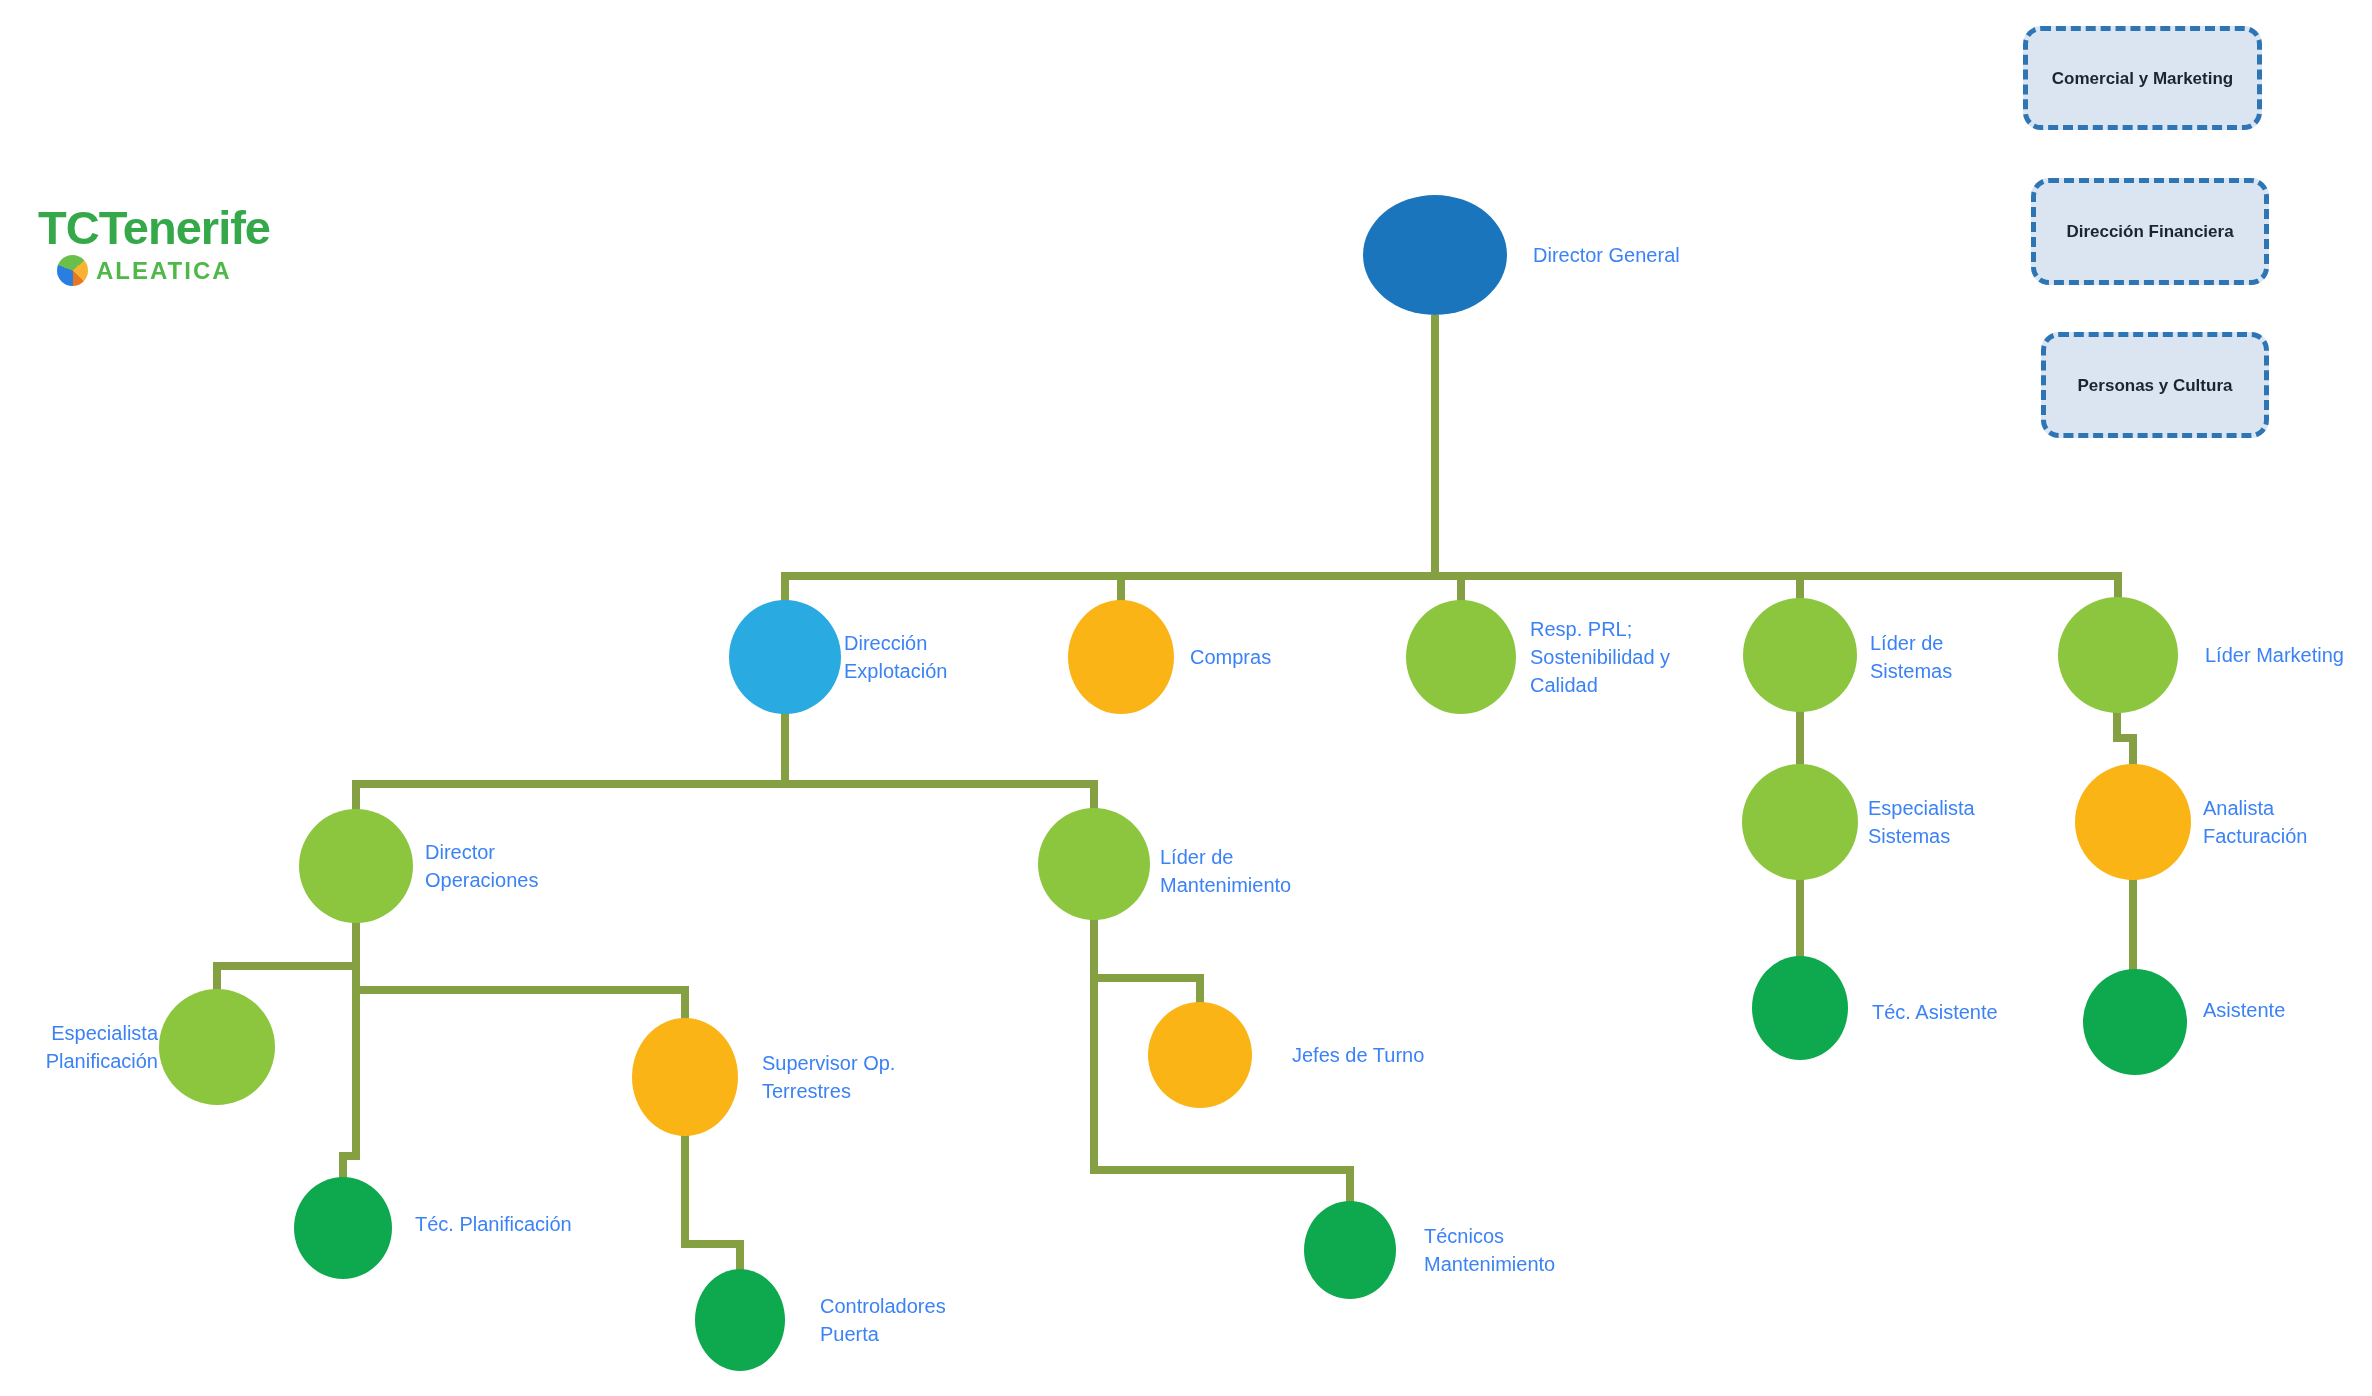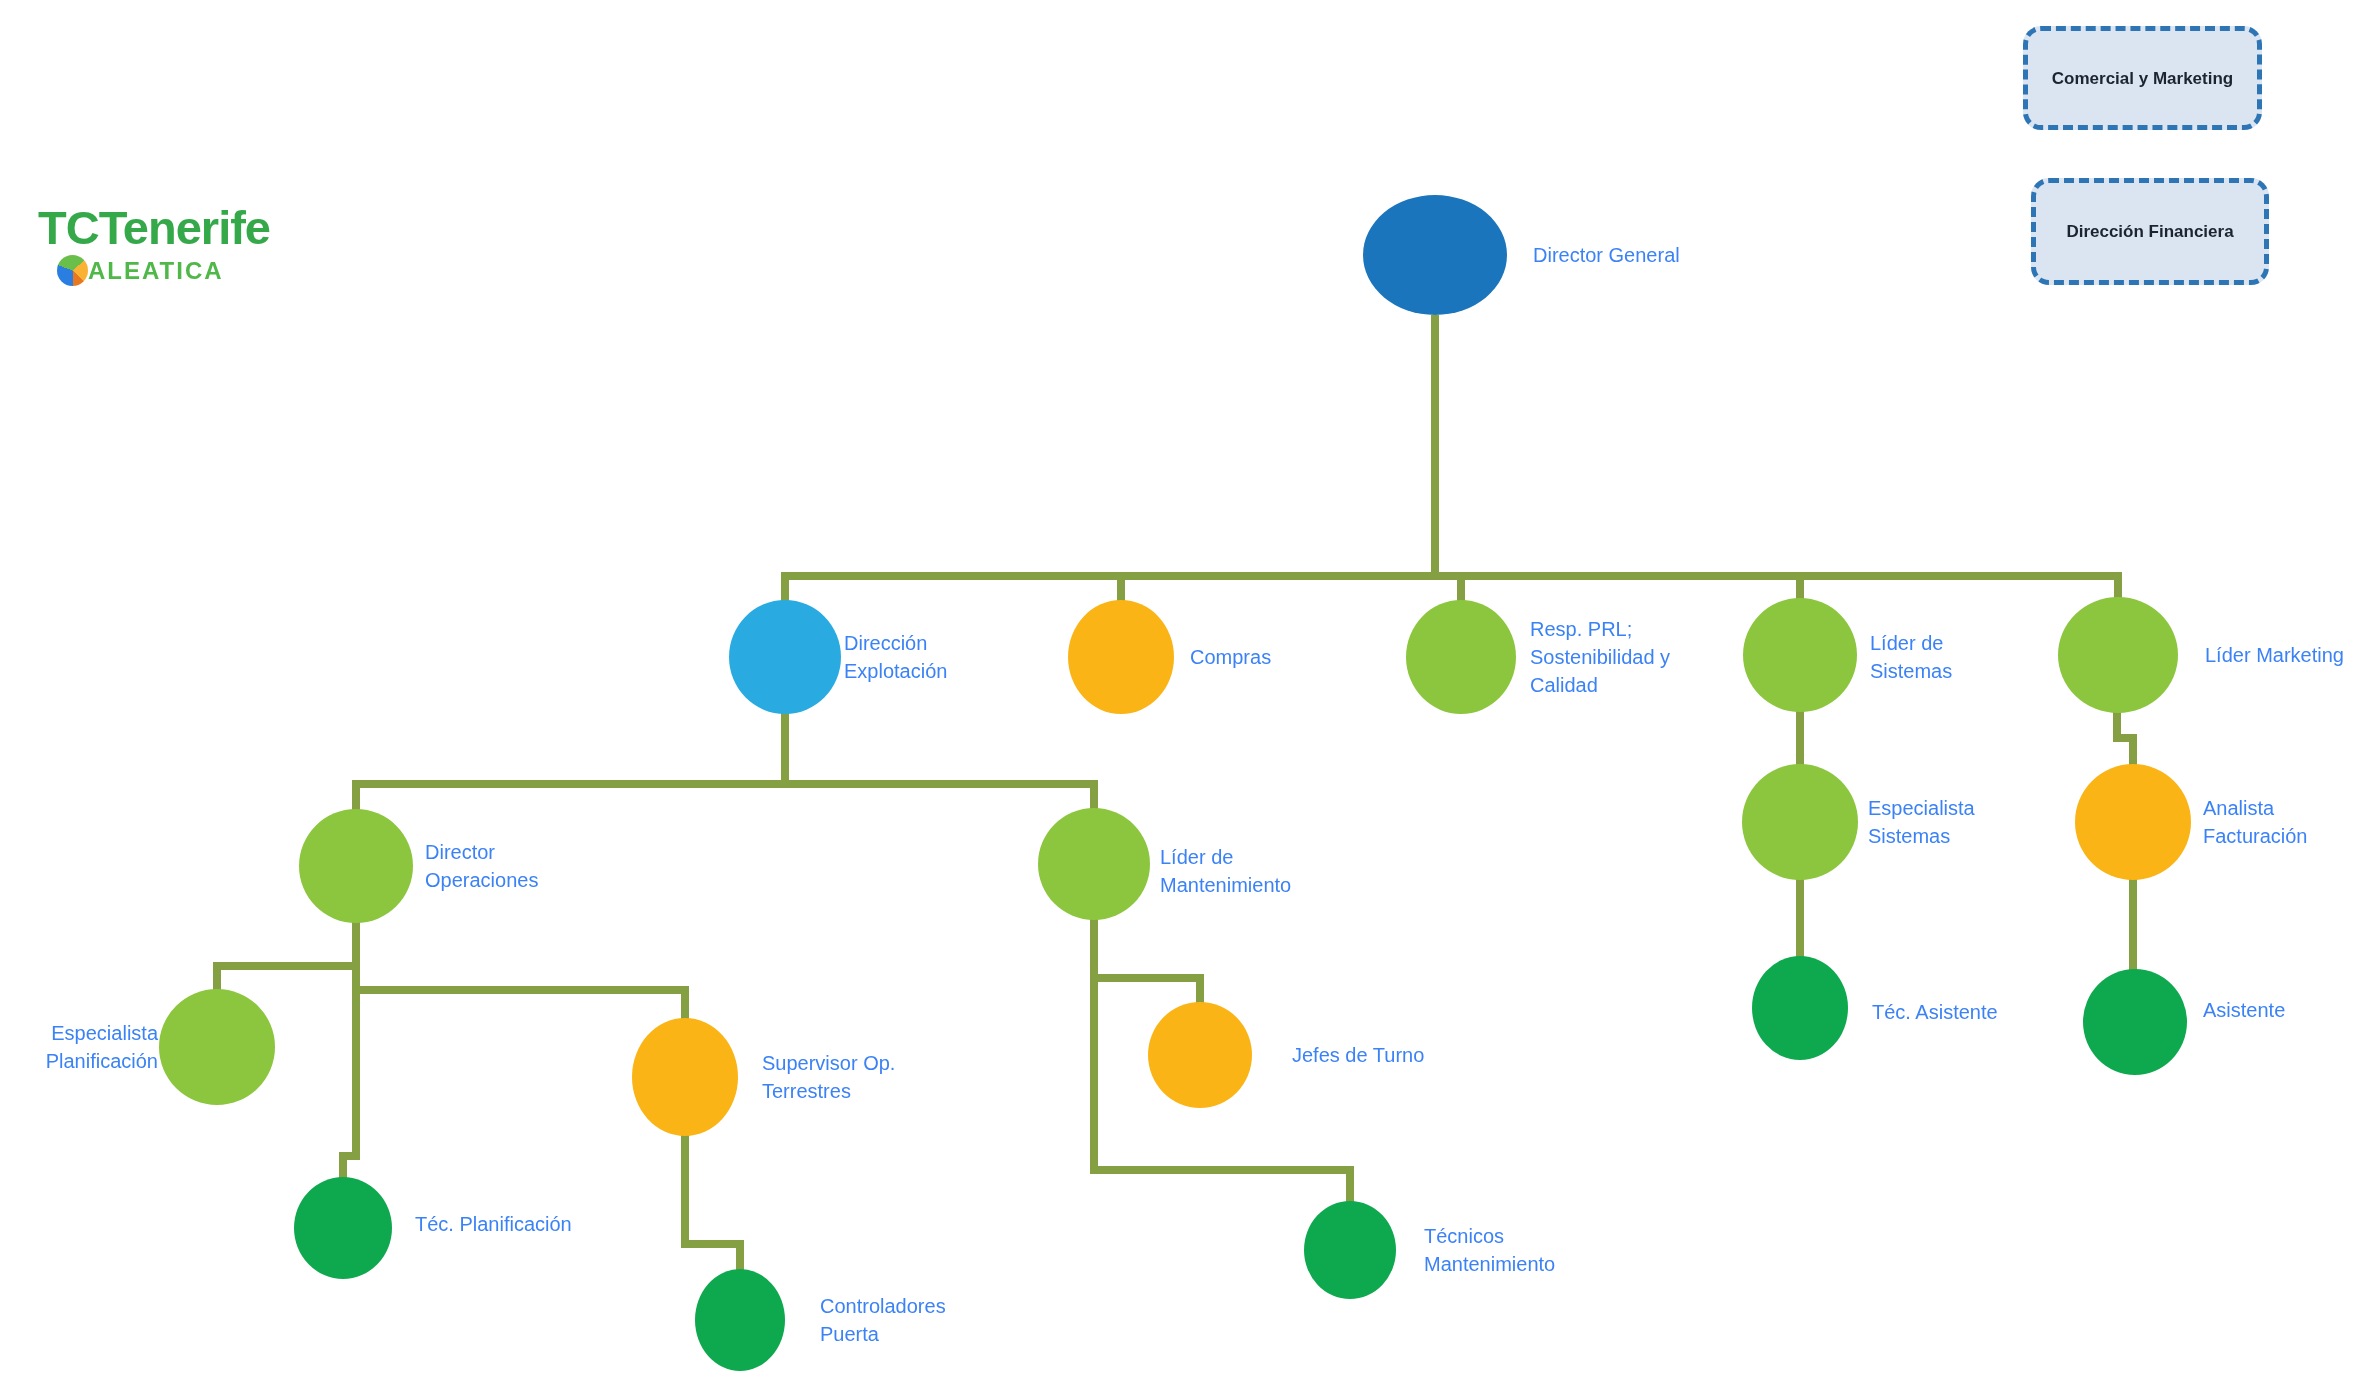--- a/index.html
+++ b/index.html
@@ -16,21 +16,21 @@
   .legend-box{
     position:absolute;background:#DBE5F1;border:5px dashed #2E75B6;border-radius:18px;
     display:flex;align-items:center;justify-content:center;text-align:center;
     font-weight:bold;font-size:17px;line-height:23px;color:#1b2430;
     box-sizing:border-box;padding:6px 18px;
   }
   .logo-title{
     position:absolute;left:38px;top:200px;font-size:47px;font-weight:bold;
     letter-spacing:-1px;color:#35A94A;
   }
-  .logo-sub{position:absolute;left:57px;top:255px;display:flex;align-items:center;}
+  .logo-sub{position:absolute;left:57px;top:255px;display:flex;align-items:center;gap:8px;}
   .logo-ball{
     width:31px;height:31px;border-radius:50%;
     background:conic-gradient(from 210deg,#2a7de1 0deg 80deg,#6abf4b 80deg 200deg,#f9b233 200deg 285deg,#e87722 285deg 330deg,#2a7de1 330deg 360deg);
   }
   .logo-aleatica{font-size:24px;font-weight:bold;letter-spacing:2px;color:#4FB848;}
 </style>
 </head>
 <body>
 
 <div id="canvas">
@@ -39,20 +39,23 @@
   <div class="logo-sub">
     <span class="logo-ball"></span>
     <span class="logo-aleatica">ALEATICA</span>
   </div>
 
   <div class="legend-box" style="left:2023px;top:26px;width:239px;height:104px;">
     <span>Comercial y Marketing</span>
   </div>
   <div class="legend-box" style="left:2031px;top:178px;width:238px;height:107px;">
     <span>Dirección Financiera</span>
+  </div>
+  <div class="legend-box" style="left:2041px;top:332px;width:228px;height:106px;">
+    <span>Personas y Cultura</span>
   </div>
 
   <div id="chart-layer">
       <div class="connector" style="left: 1431px; top: 315px; width: 8px; height: 263px; background: rgb(132, 160, 66);"></div>
       <div class="connector" style="left: 781px; top: 572px; width: 1341px; height: 8px; background: rgb(132, 160, 66);"></div>
       <div class="connector" style="left: 781px; top: 580px; width: 8px; height: 22px; background: rgb(132, 160, 66);"></div>
       <div class="connector" style="left: 1117px; top: 580px; width: 8px; height: 22px; background: rgb(132, 160, 66);"></div>
       <div class="connector" style="left: 1457px; top: 580px; width: 8px; height: 22px; background: rgb(132, 160, 66);"></div>
       <div class="connector" style="left: 1796px; top: 580px; width: 8px; height: 20px; background: rgb(132, 160, 66);"></div>
       <div class="connector" style="left: 2114px; top: 580px; width: 8px; height: 19px; background: rgb(132, 160, 66);"></div>

